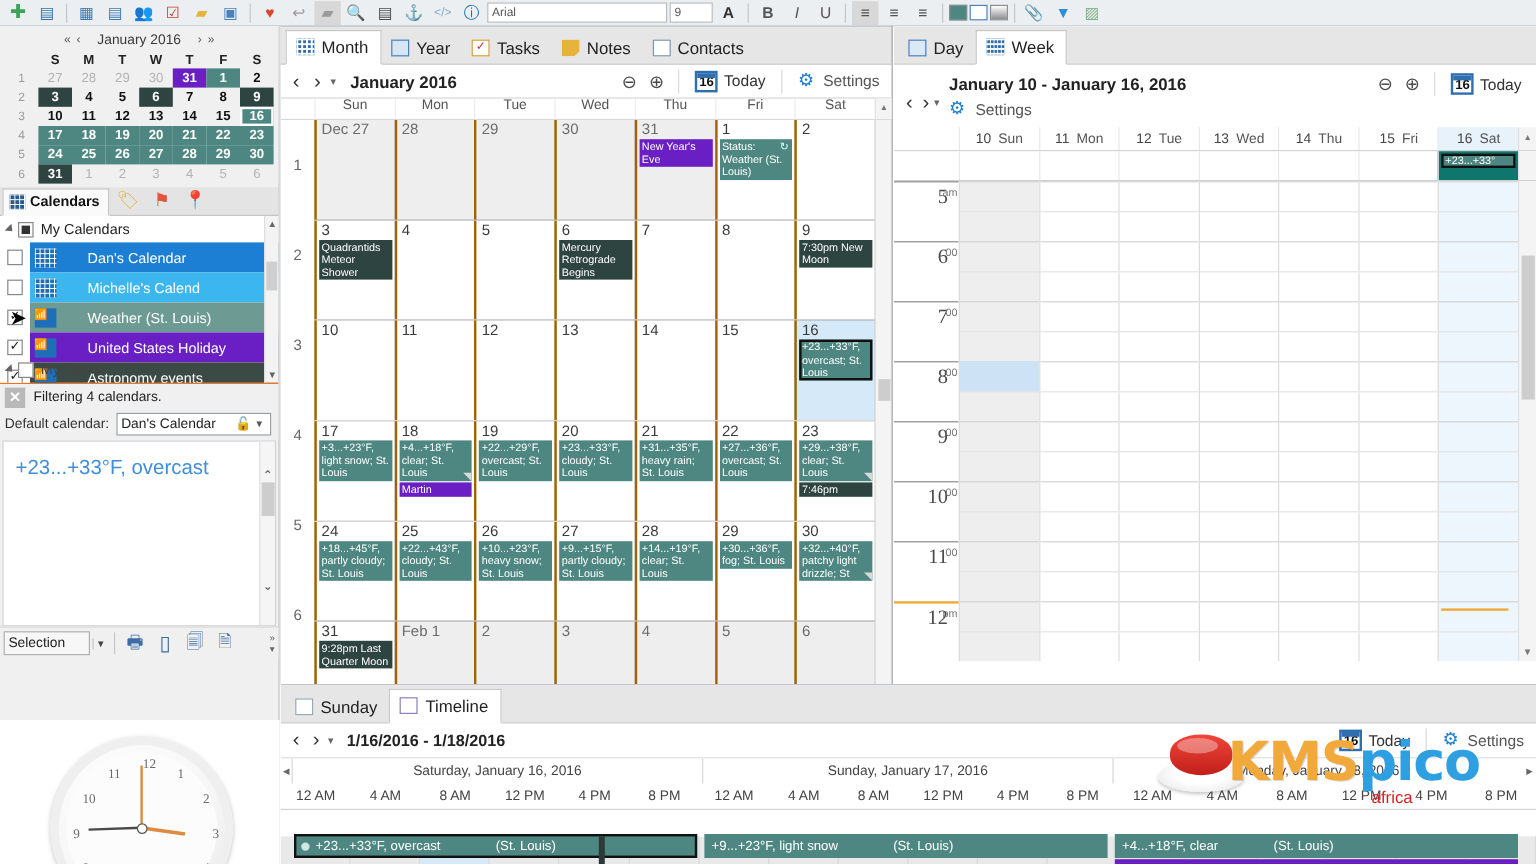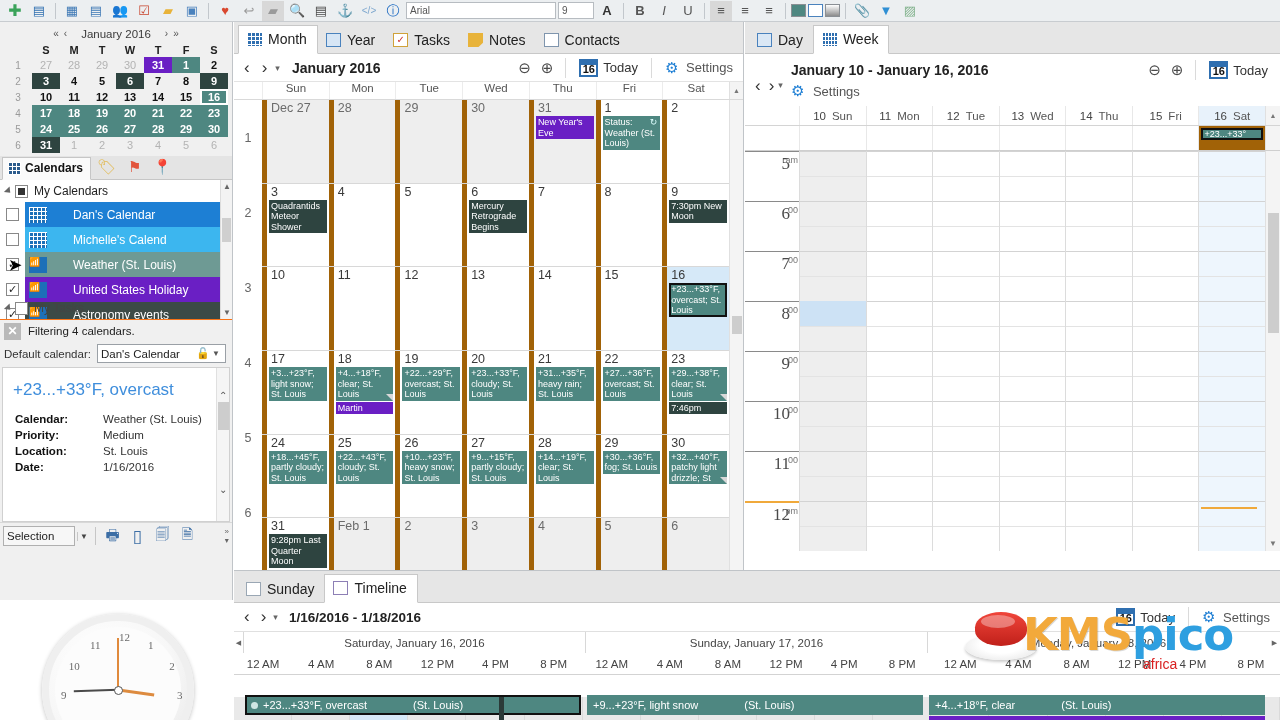--- a/index.html
+++ b/index.html
@@ -163,21 +163,21 @@
   .dow-spacer{ width:28px; flex:0 0 auto;}
   .dow { flex:1; text-align:center; border-left:1px solid #ececec;}
   .dow-sbs { width:14px; flex:0 0 auto; background:#f4f4f4; border-left:1px solid #e0e0e0;
              display:flex;align-items:center;justify-content:center;font-size:7px;color:#777;}
 
   .mgridwrap { display:flex; height:502px;}
   .wkcol { width:28px; flex:0 0 auto; background:#fff;}
   .wkcell { height:75px; display:flex; align-items:center; justify-content:center; font-size:12.5px; color:#666;}
   .mgrid { flex:1; display:flex; flex-direction:column;}
   .mrow { flex:1; display:flex; border-bottom:1px solid #d8d8d8;}
-  .mcell { flex:1; border-left:5px solid #a16207; position:relative; padding:1px 2px 0 2px; overflow:hidden; background:#fff;}
+  .mcell { flex:1; border-left:2px solid #a16207; position:relative; padding:1px 2px 0 2px; overflow:hidden; background:#fff;}
   .mcell.oth { background:#eeeeee;}
   .mcell.sel { background:#d6e9f8; }
   .dnum { font-size:12.5px; color:#3a3a3a; line-height:14px; padding-left:2px;}
   .mcell.oth .dnum { color:#6b6b6b;}
   .ev { font-size:9px; line-height:10.5px; color:#fff; padding:1px 2px; margin-top:1px;
         overflow:hidden; word-break:break-word; position:relative;}
   .ev.teal { background:#4e8781; }
   .ev.dark { background:#2e4440; }
   .ev.purple { background:#6a1fc4; }
   .ev.selected { outline:2px solid #111; outline-offset:-2px;}
@@ -201,21 +201,21 @@
   .wk-dowrow { display:flex; height:20px; border-bottom:1px solid #d4d4d4; font-size:11.5px; color:#444; background:#fff;}
   .wk-gut { width:54px; flex:0 0 auto;}
   .wk-dh { flex:1; display:flex; align-items:center; justify-content:center; gap:6px; border-left:1px solid #e8e8e8;}
   .wk-dh .dnm { color:#555;}
   .wk-dh.sel { background:#e8f2fb;}
   .wk-sbs { width:15px; flex:0 0 auto; background:#f4f4f4; border-left:1px solid #e0e0e0;
             display:flex;align-items:center;justify-content:center;font-size:7px;color:#777;}
 
   .wk-allday { display:flex; height:25px; border-bottom:1px solid #cfcfcf;}
   .wk-ad-cell { flex:1; border-left:1px solid #e8e8e8; padding:2px; }
-  .wk-ad-cell.sel { background:#a16207;}
+  .wk-ad-cell.sel { background:#0f766e;}
   .wk-ad-ev { background:#4e8781; color:#fff; font-size:9px; padding:1px 3px; outline:2px solid #111; outline-offset:-2px;}
 
   .wk-body { display:flex; height:auto; position:relative;}
   .wk-hours { width:54px; flex:0 0 auto; }
   .hrow { height:50px; position:relative; border-top:1px solid #8a8a8a; }
   .hrow .hlbl { position:absolute; right:9px; top:2px; font-size:17px; color:#4a4a4a; font-family:"Liberation Serif",serif;}
   .hrow .hsup { position:absolute; right:1px; top:3px; font-size:9px; color:#777;}
   .hrow.now { border-top:2px solid #f0a93b;}
   .wk-cols { flex:1; display:flex; position:relative;}
   .wk-c { flex:1; border-left:1px solid #dcdcdc; position:relative;}
@@ -485,40 +485,20 @@
       <span>Default calendar:</span>
       <div class="defcal-box">
         <span>Dan's Calendar</span>
         <span class="lock">🔓</span>
         <span class="cv">▼</span>
       </div>
     </div>
 
     <div class="details">
       <div class="det-title">+23...+33°F, overcast</div>
-      <table class="det-tbl">
-        <tbody id="det-rows">
-            <tr>
-              <td class="det-k">Calendar:</td>
-              <td class="det-v">Weather (St. Louis)</td>
-            </tr>
-            <tr>
-              <td class="det-k">Priority:</td>
-              <td class="det-v">Medium</td>
-            </tr>
-            <tr>
-              <td class="det-k">Location:</td>
-              <td class="det-v">St. Louis</td>
-            </tr>
-            <tr>
-              <td class="det-k">Date:</td>
-              <td class="det-v">1/16/2016</td>
-            </tr>
-          </tbody>
-      </table>
       <div class="det-sb">
         <span style="position:absolute;left:2px;top:22px;font-size:10px;color:#555;">⌃</span>
         <span style="position:absolute;left:2px;bottom:26px;font-size:10px;color:#555;">⌄</span>
         <div class="thumb"></div>
       </div>
     </div>
 
     <div class="sel-row">
       <div class="sel-box">
         <span>Selection</span>

